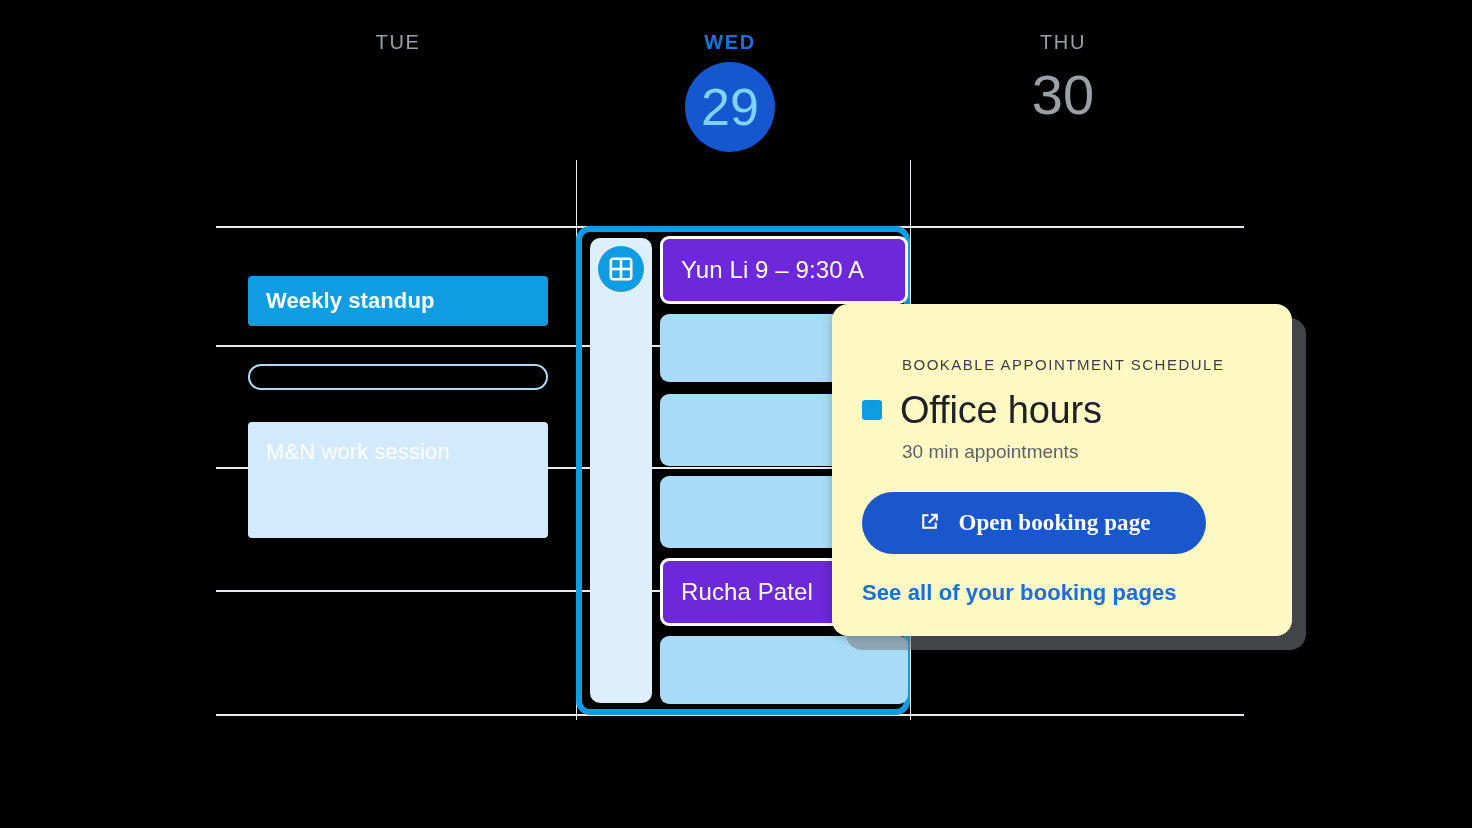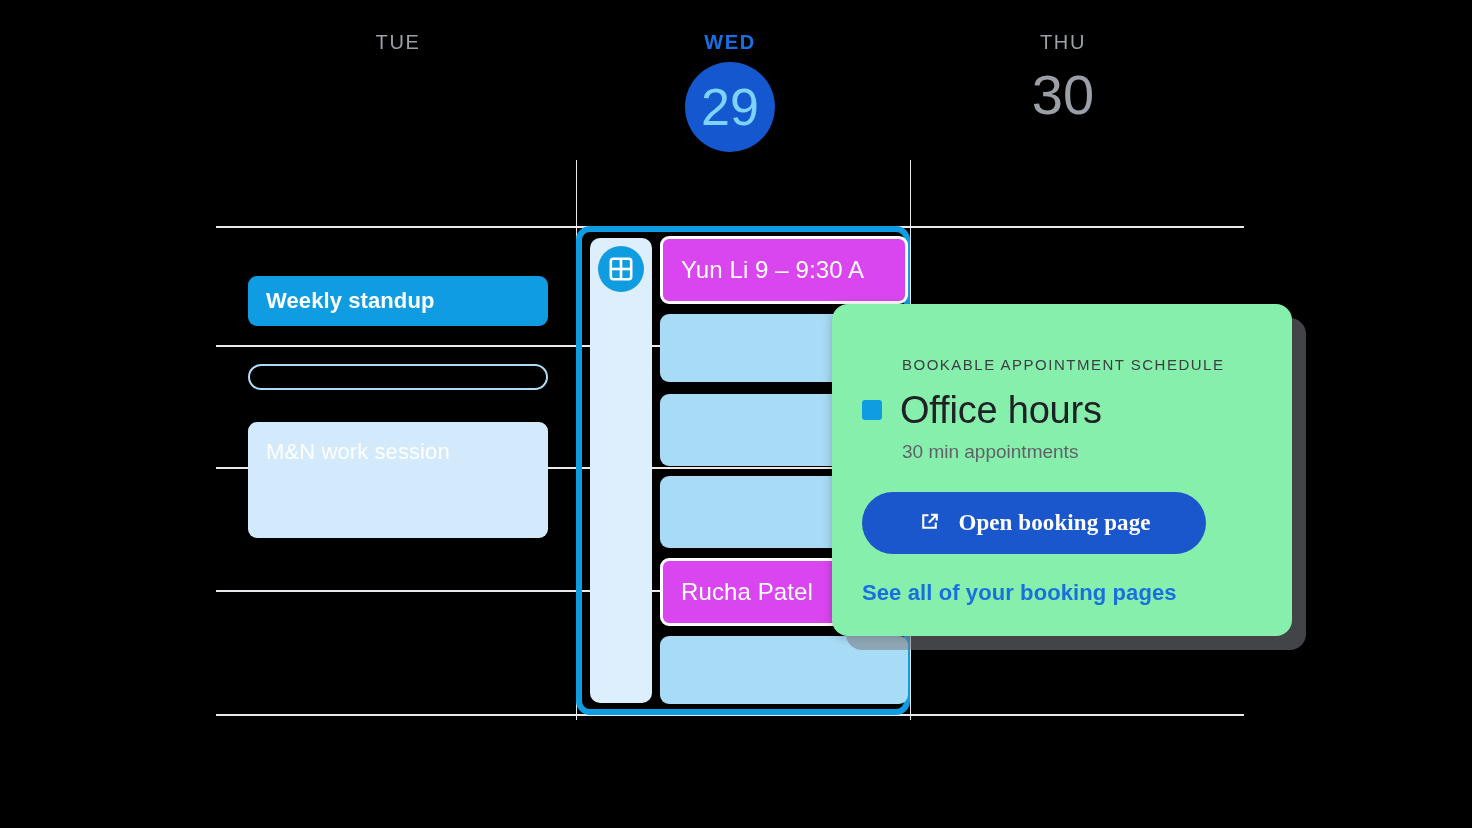--- a/index.html
+++ b/index.html
@@ -63,21 +63,21 @@
     position: absolute;
     top: 160px;
     width: 1px;
     height: 560px;
     background: #e8eaed;
   }
 
   
   .chip {
     position: absolute;
-    border-radius: 9px;
+    border-radius: 4px;
     overflow: hidden;
     display: flex;
     align-items: flex-start;
   }
   .chip-label {
     color: #ffffff;
     white-space: nowrap;
     font-size: 22px;
     font-weight: 700;
     letter-spacing: .1px;
@@ -140,34 +140,34 @@
   .slot {
     position: absolute;
     left: 78px;
     width: 248px;
     border-radius: 9px;
     display: flex;
     align-items: center;
     padding-left: 18px;
   }
   .slot.booked {
-    background: #d946ef;
+    background: #6d28d9;
     border: 3px solid #ffffff;
   }
   .slot.open {
     background: #a8dbf5;
   }
   .slot .chip-label { font-weight: 400; font-size: 24px; }
 
   
   #booking-card {
     position: absolute;
     left: 832px; top: 304px;
     width: 460px; height: 332px;
-    background: #86efac;
+    background: #fef9c3;
     border-radius: 16px;
     box-shadow: 14px 14px 0 0 rgba(120,124,130,.55),
                 0 2px 10px rgba(0,0,0,.25);
     padding: 52px 44px 0 70px;
   }
   #card-eyebrow {
     font-size: 15px;
     letter-spacing: 1.5px;
     color: #3c4043;
     font-weight: 400;

